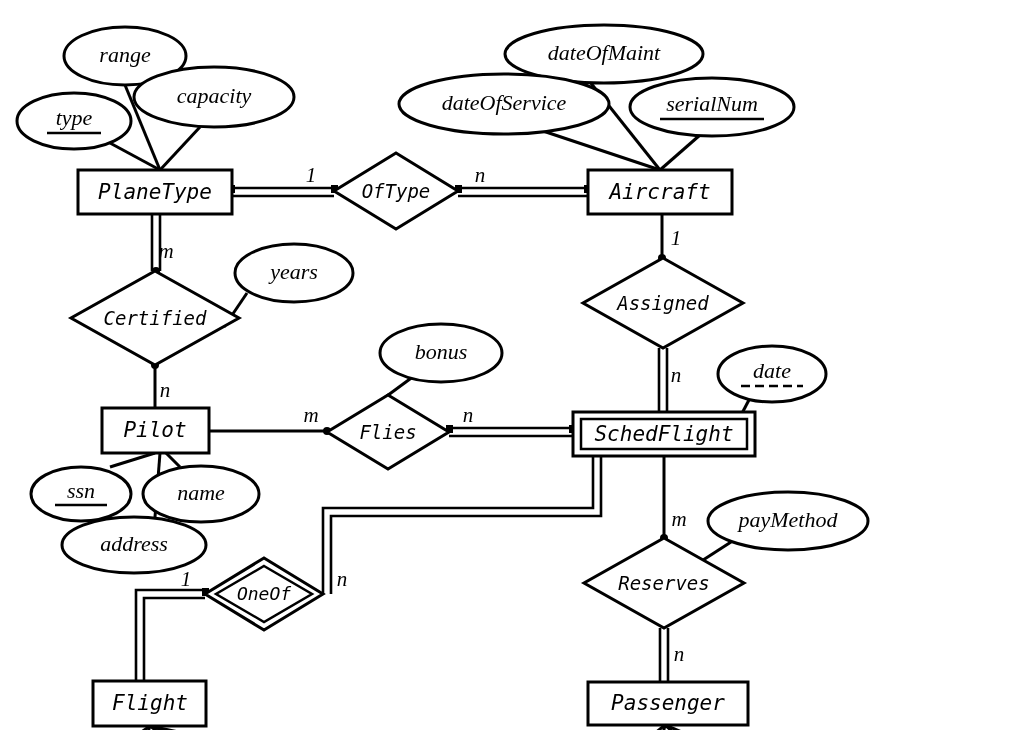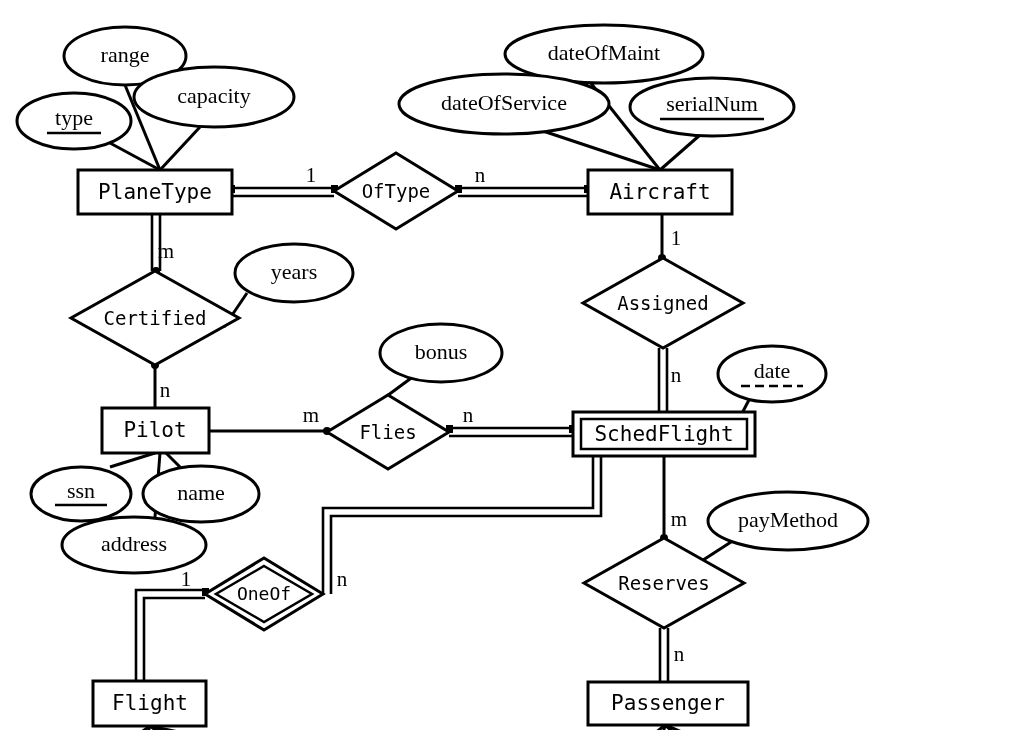--- a/index.html
+++ b/index.html
@@ -9,20 +9,21 @@
   }
   body {
     font-family: "Liberation Serif", serif;
   }
   #diagram-root {
     position: relative;
     width: 1024px;
     height: 730px;
     background: #ffffff;
     overflow: hidden;
+    font-style: italic;
   }
   svg#er-svg {
     display: block;
     width: 1024px;
     height: 747px;
   }
   .shape-fill {
     fill: #ffffff;
     stroke: #000000;
     stroke-width: 3;

